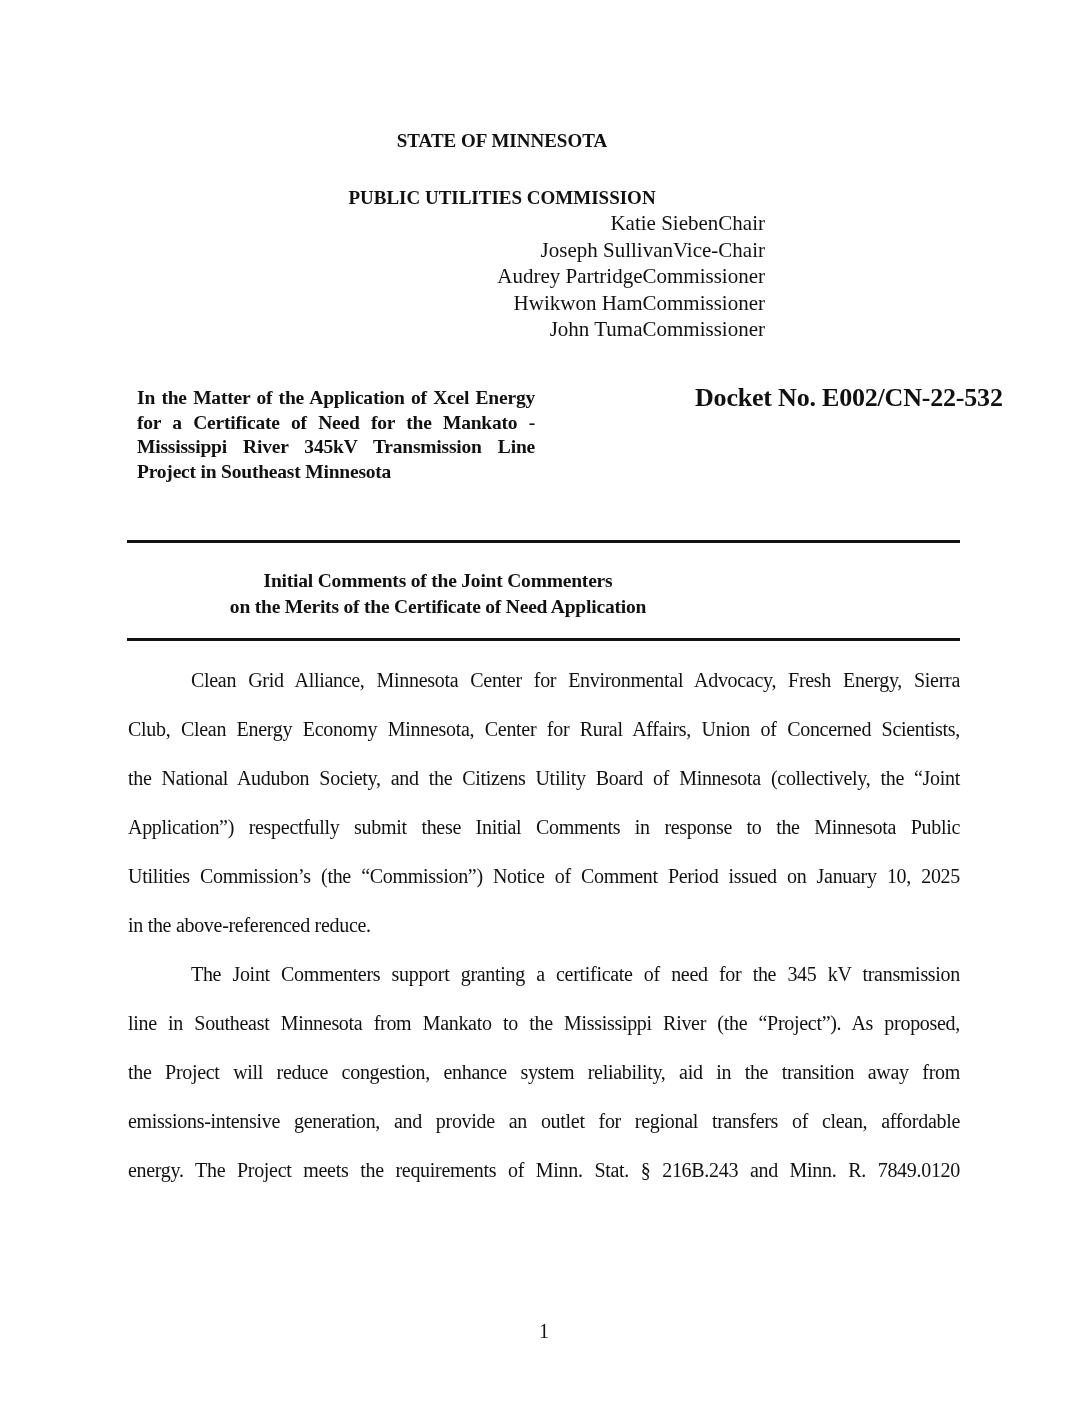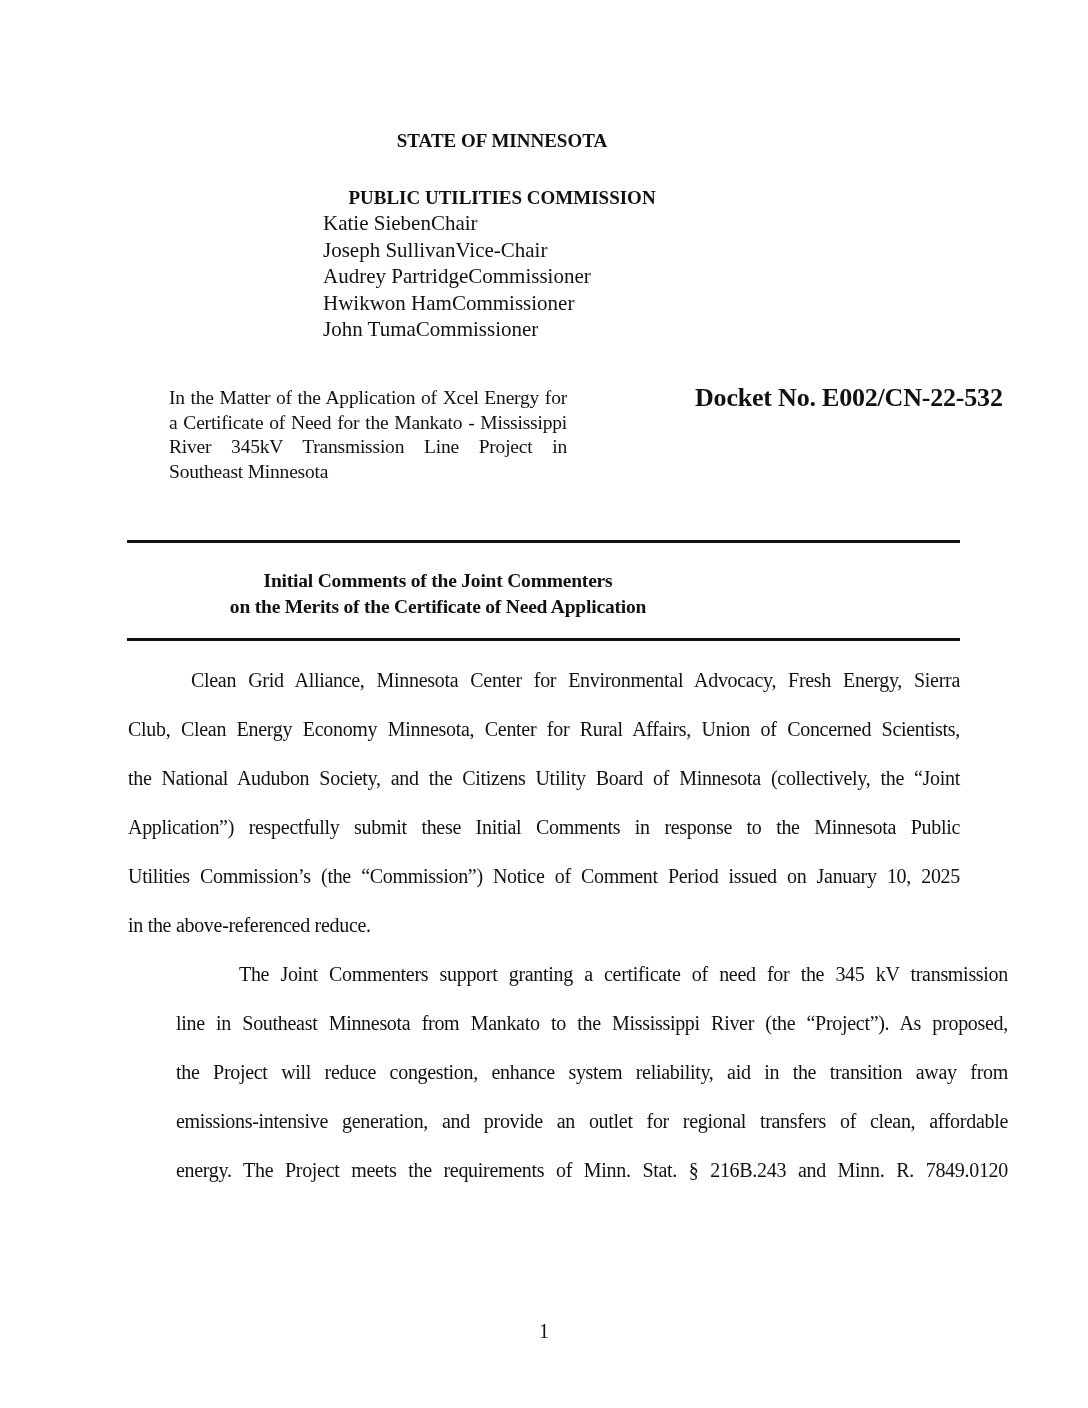--- a/index.html
+++ b/index.html
@@ -1,22 +1,22 @@
 <!DOCTYPE html>
 <html><head>
 <meta charset="utf-8">
 <style>
   html, body { margin: 0; padding: 0; background: #ffffff; }
   body { width: 1088px; height: 1408px; position: relative; overflow: hidden; color: #111; }
   .serif { font-family: "Liberation Serif", "DejaVu Serif", serif; }
   .abs { position: absolute; }
   .hdr { left: 0; width: 1004px; text-align: center; font-weight: bold; font-size: 19px; line-height: 26px; }
   .comm { left: 323px; width: 442px; font-size: 21px; line-height: 26.5px; }
-  .comm-row { display: flex; justify-content: flex-start; white-space: nowrap; }
-  .caption { left: 137px; width: 398px; top: 386px; font-weight: normal; font-size: 19.5px; line-height: 24.6px; text-align: justify; text-align-last: left; letter-spacing: -0.2px; margin-left: 32px; }
+  .comm-row { display: flex; justify-content: flex-end; white-space: nowrap; }
+  .caption { left: 137px; width: 398px; top: 386px; font-weight: bold; font-size: 19.5px; line-height: 24.6px; text-align: justify; text-align-last: left; letter-spacing: -0.2px; }
   .docket { left: 695px; top: 386px; font-weight: bold; font-size: 26px; line-height: 24.6px; white-space: nowrap; letter-spacing: -0.2px; }
   .rule { left: 127px; width: 833px; height: 3px; background: #111; }
   .title { left: 0; width: 876px; text-align: center; font-weight: bold; font-size: 19.5px; line-height: 25.5px; top: 568px; letter-spacing: -0.2px; }
   .body { left: 128px; width: 832px; font-size: 20px; line-height: 49px; letter-spacing: -0.3px; }
   .line { display: block; white-space: nowrap; text-align: justify; text-align-last: justify; height: 49px; }
   .line.last { text-align-last: left; }
   .indent { padding-left: 63px; }
   .pnum { left: 0; width: 1088px; text-align: center; top: 1320px; font-size: 20px; }
 </style>
 </head>
@@ -64,21 +64,21 @@
 
   <div class="abs body" style="top:656px;">
     <span class="line indent">Clean Grid Alliance, Minnesota Center for Environmental Advocacy, Fresh Energy, Sierra</span>
     <span class="line">Club, Clean Energy Economy Minnesota, Center for Rural Affairs, Union of Concerned Scientists,</span>
     <span class="line">the National Audubon Society, and the Citizens Utility Board of Minnesota (collectively, the “Joint</span>
     <span class="line">Application”) respectfully submit these Initial Comments in response to the Minnesota Public</span>
     <span class="line">Utilities Commission’s (the “Commission”) Notice of Comment Period issued on January 10, 2025</span>
     <span class="line last">in the above-referenced reduce.</span>
   </div>
 
-  <div class="abs body" style="top:950px;margin-left:48px;">
+  <div class="abs body" style="top:950px;">
     <span class="line indent">The Joint Commenters support granting a certificate of need for the 345 kV transmission</span>
     <span class="line">line in Southeast Minnesota from Mankato to the Mississippi River (the “Project”). As proposed,</span>
     <span class="line">the Project will reduce congestion, enhance system reliability, aid in the transition away from</span>
     <span class="line">emissions-intensive generation, and provide an outlet for regional transfers of clean, affordable</span>
     <span class="line">energy. The Project meets the requirements of Minn. Stat. § 216B.243 and Minn. R. 7849.0120</span>
   </div>
 
   <div class="abs pnum">1</div>
 </div>
 

